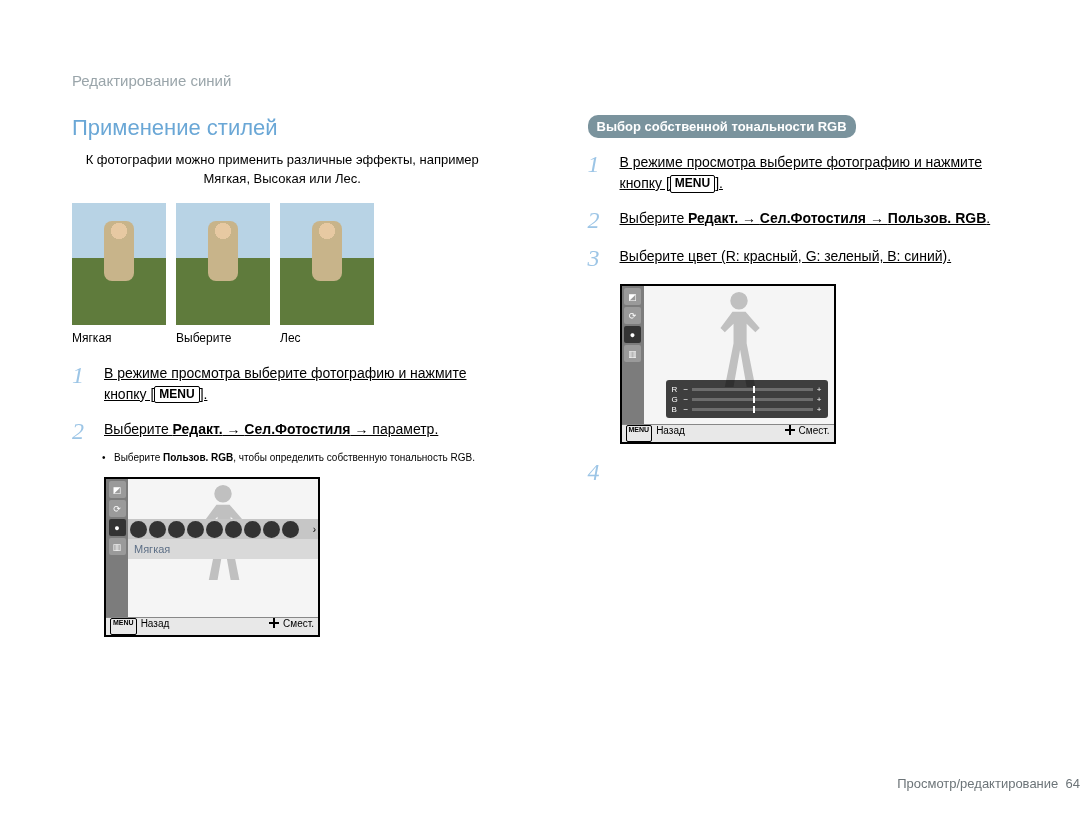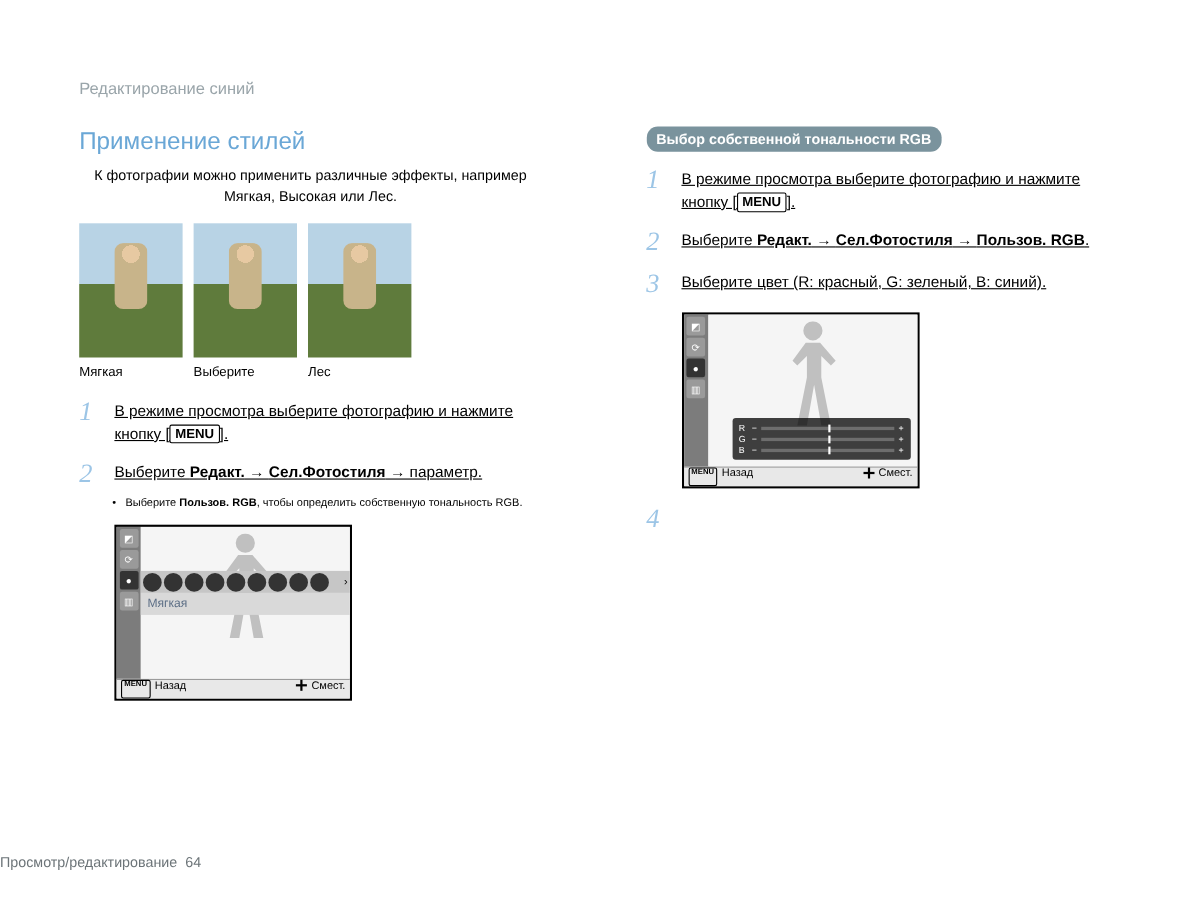--- a/index.html
+++ b/index.html
@@ -243,21 +243,21 @@
   .bottom-bar .dpad::before, .bottom-bar .dpad::after{
     content:""; position:absolute; background:#000;
   }
   .bottom-bar .dpad::before{ left:4px; top:0; width:2px; height:10px; }
   .bottom-bar .dpad::after{ left:0; top:4px; width:10px; height:2px; }
 
   .footer {
     position: absolute;
     bottom: 24px;
     left: 0; right: 0;
-    text-align: left;
+    text-align: right;
     font-size: 13px;
     color: #6c7478;
   }
 </style>
 </head>
 <body>
 
 <div class="page">
   <div class="breadcrumb">Редактирование синий</div>
 

